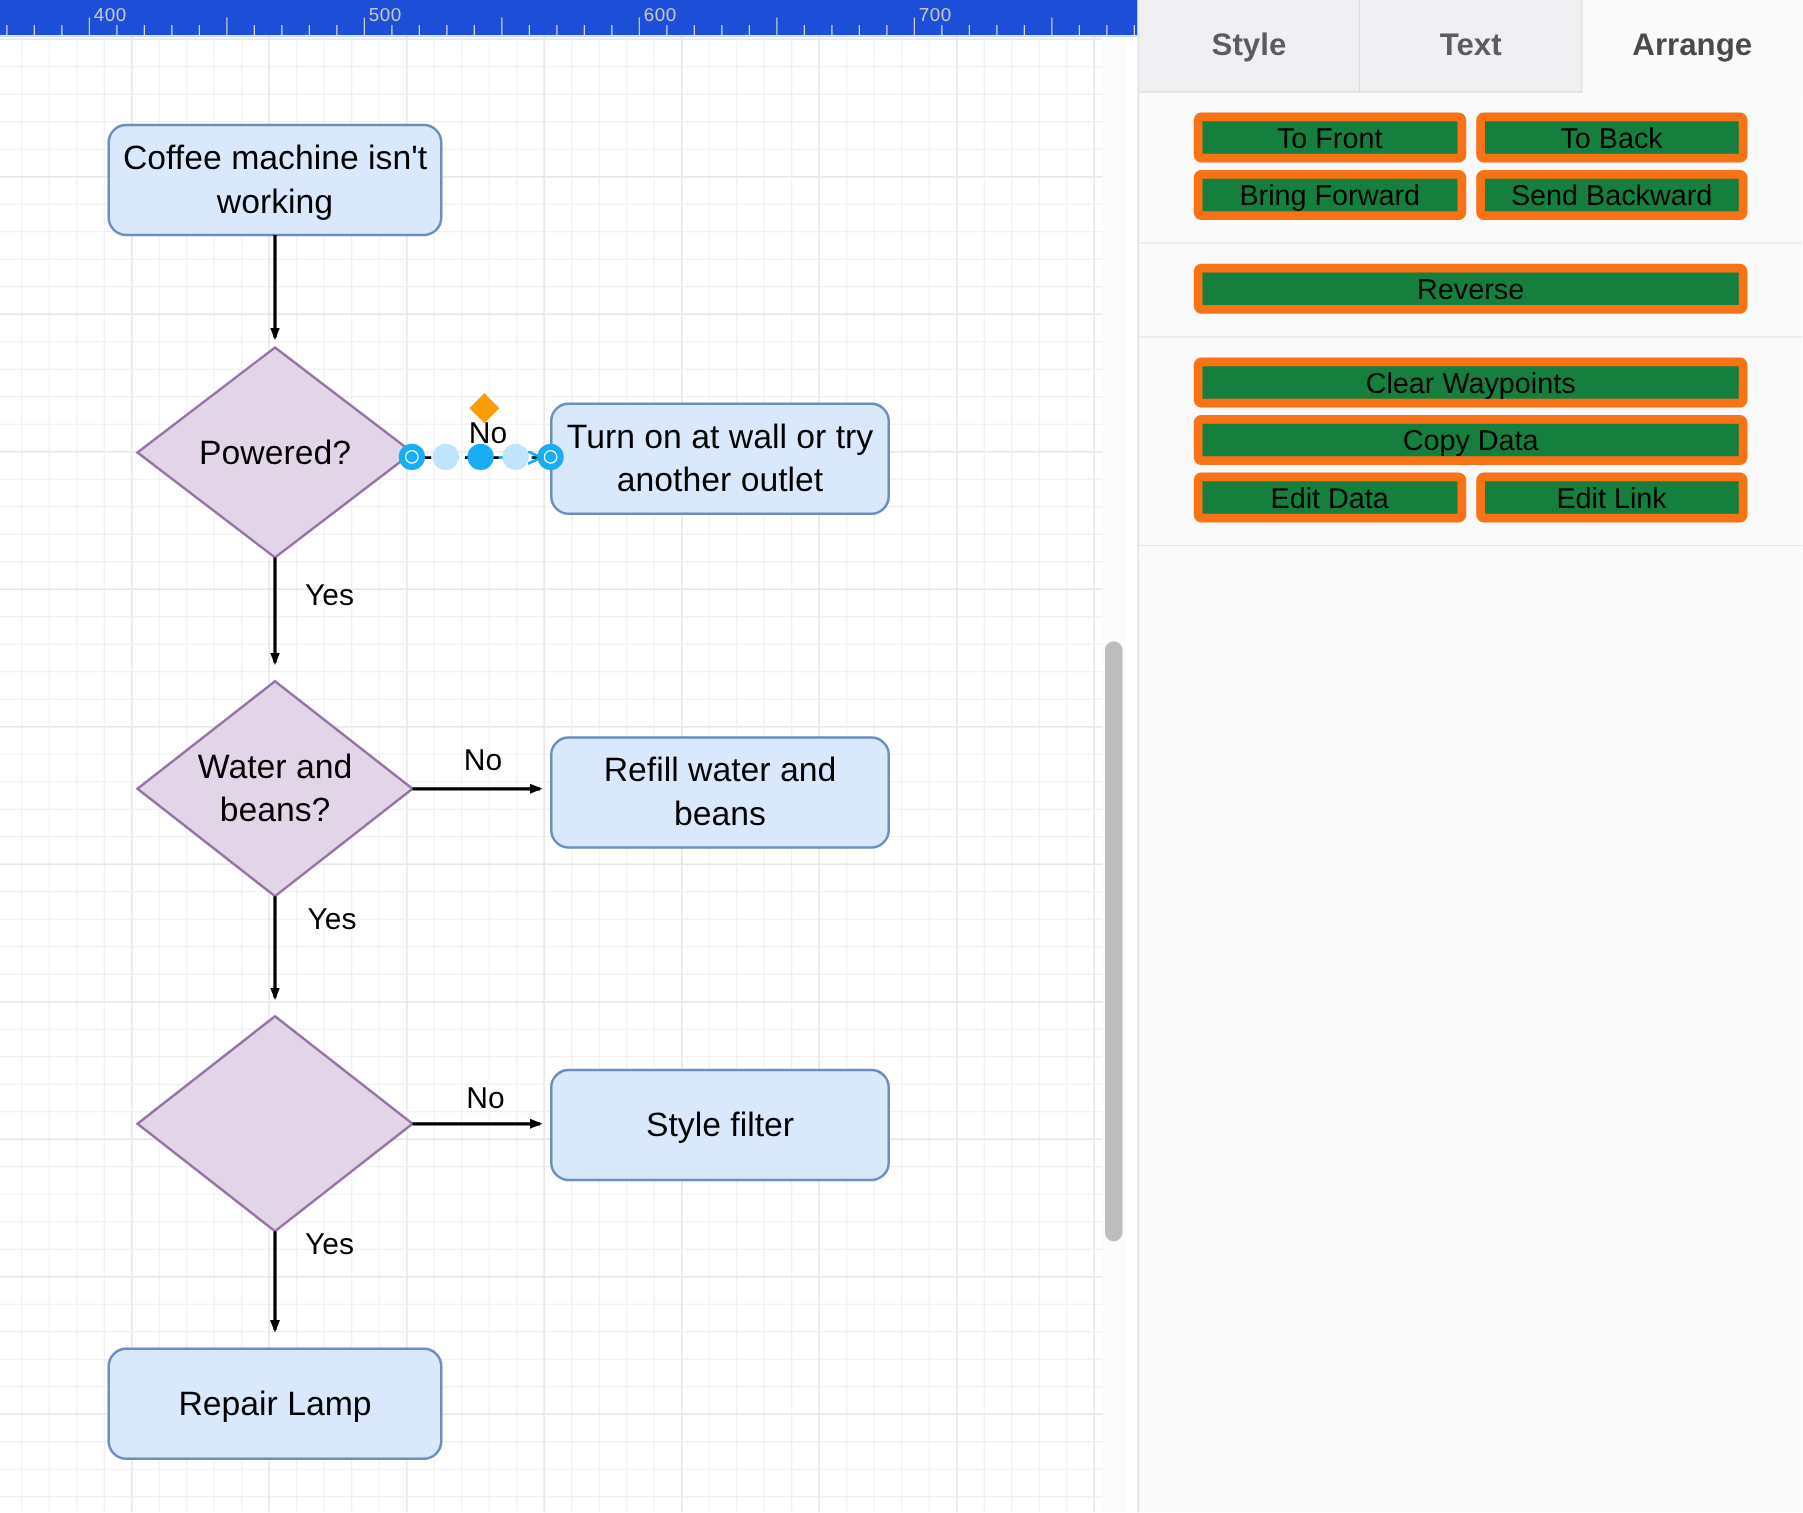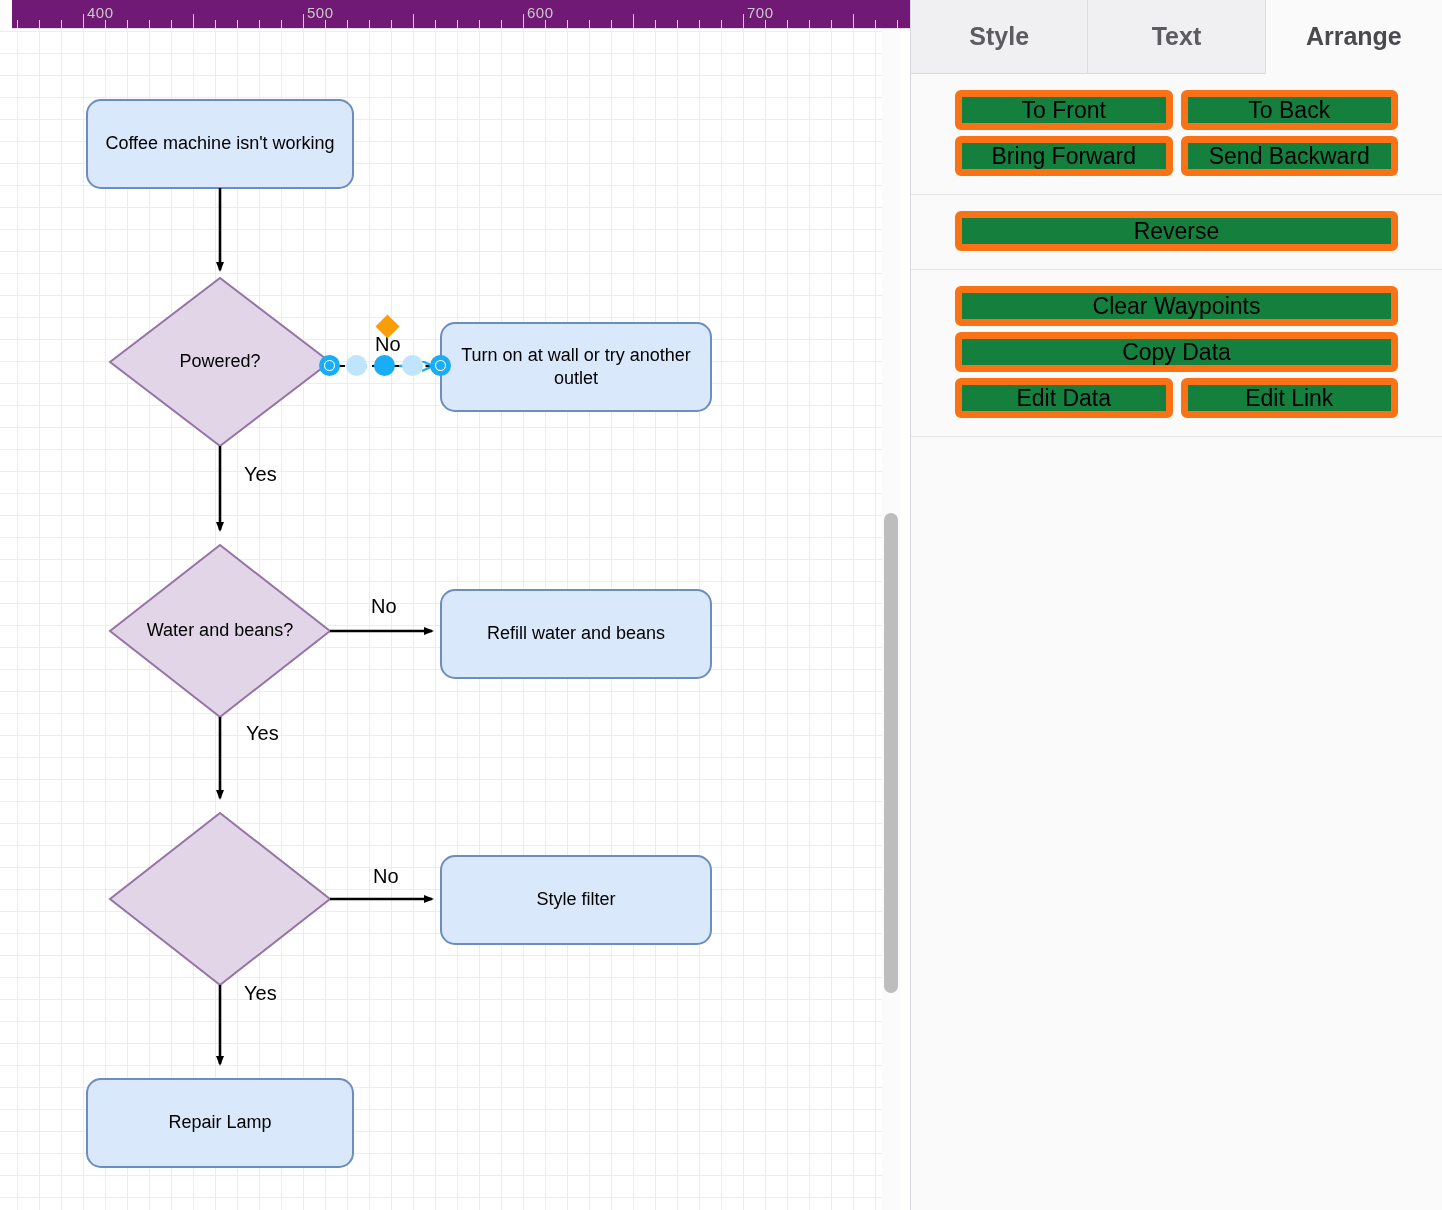--- a/index.html
+++ b/index.html
@@ -18,23 +18,23 @@
   
   #canvas-area {
     position: absolute;
     left: 0; top: 0;
     width: 910px; height: 1210px;
     background: #ffffff;
     overflow: hidden;
   }
   #ruler-h {
     position: absolute;
-    left: 12px; top: 0;
+    left: 0; top: 0;
     width: 910px; height: 28px;
-    background: #701a75;
+    background: #1d4ed8;
     border-bottom: 1px solid #e2e2e2;
     z-index: 40;
     overflow: hidden;
     text-decoration: underline;
   }
   #ruler-h .tick {
     position: absolute;
     bottom: 0;
     width: 1px;
     background: #d8d8d8;
@@ -78,30 +78,30 @@
     z-index: 10;
   }
   .node-label {
     position: absolute;
     z-index: 20;
     display: flex;
     align-items: center;
     justify-content: center;
     text-align: center;
     font-family: "Liberation Sans", sans-serif;
-    font-size: 18px;
+    font-size: 27px;
     color: #000000;
     line-height: 1.28;
     pointer-events: none;
   }
   .edge-label {
     position: absolute;
     z-index: 22;
     font-family: "Liberation Sans", sans-serif;
-    font-size: 20px;
+    font-size: 24px;
     color: #000000;
     white-space: nowrap;
   }
 
   
   .sel-handle { position: absolute; z-index: 30; }
   .handle-ring {
     width: 21px; height: 21px;
     border-radius: 50%;
     background: #ffffff;

